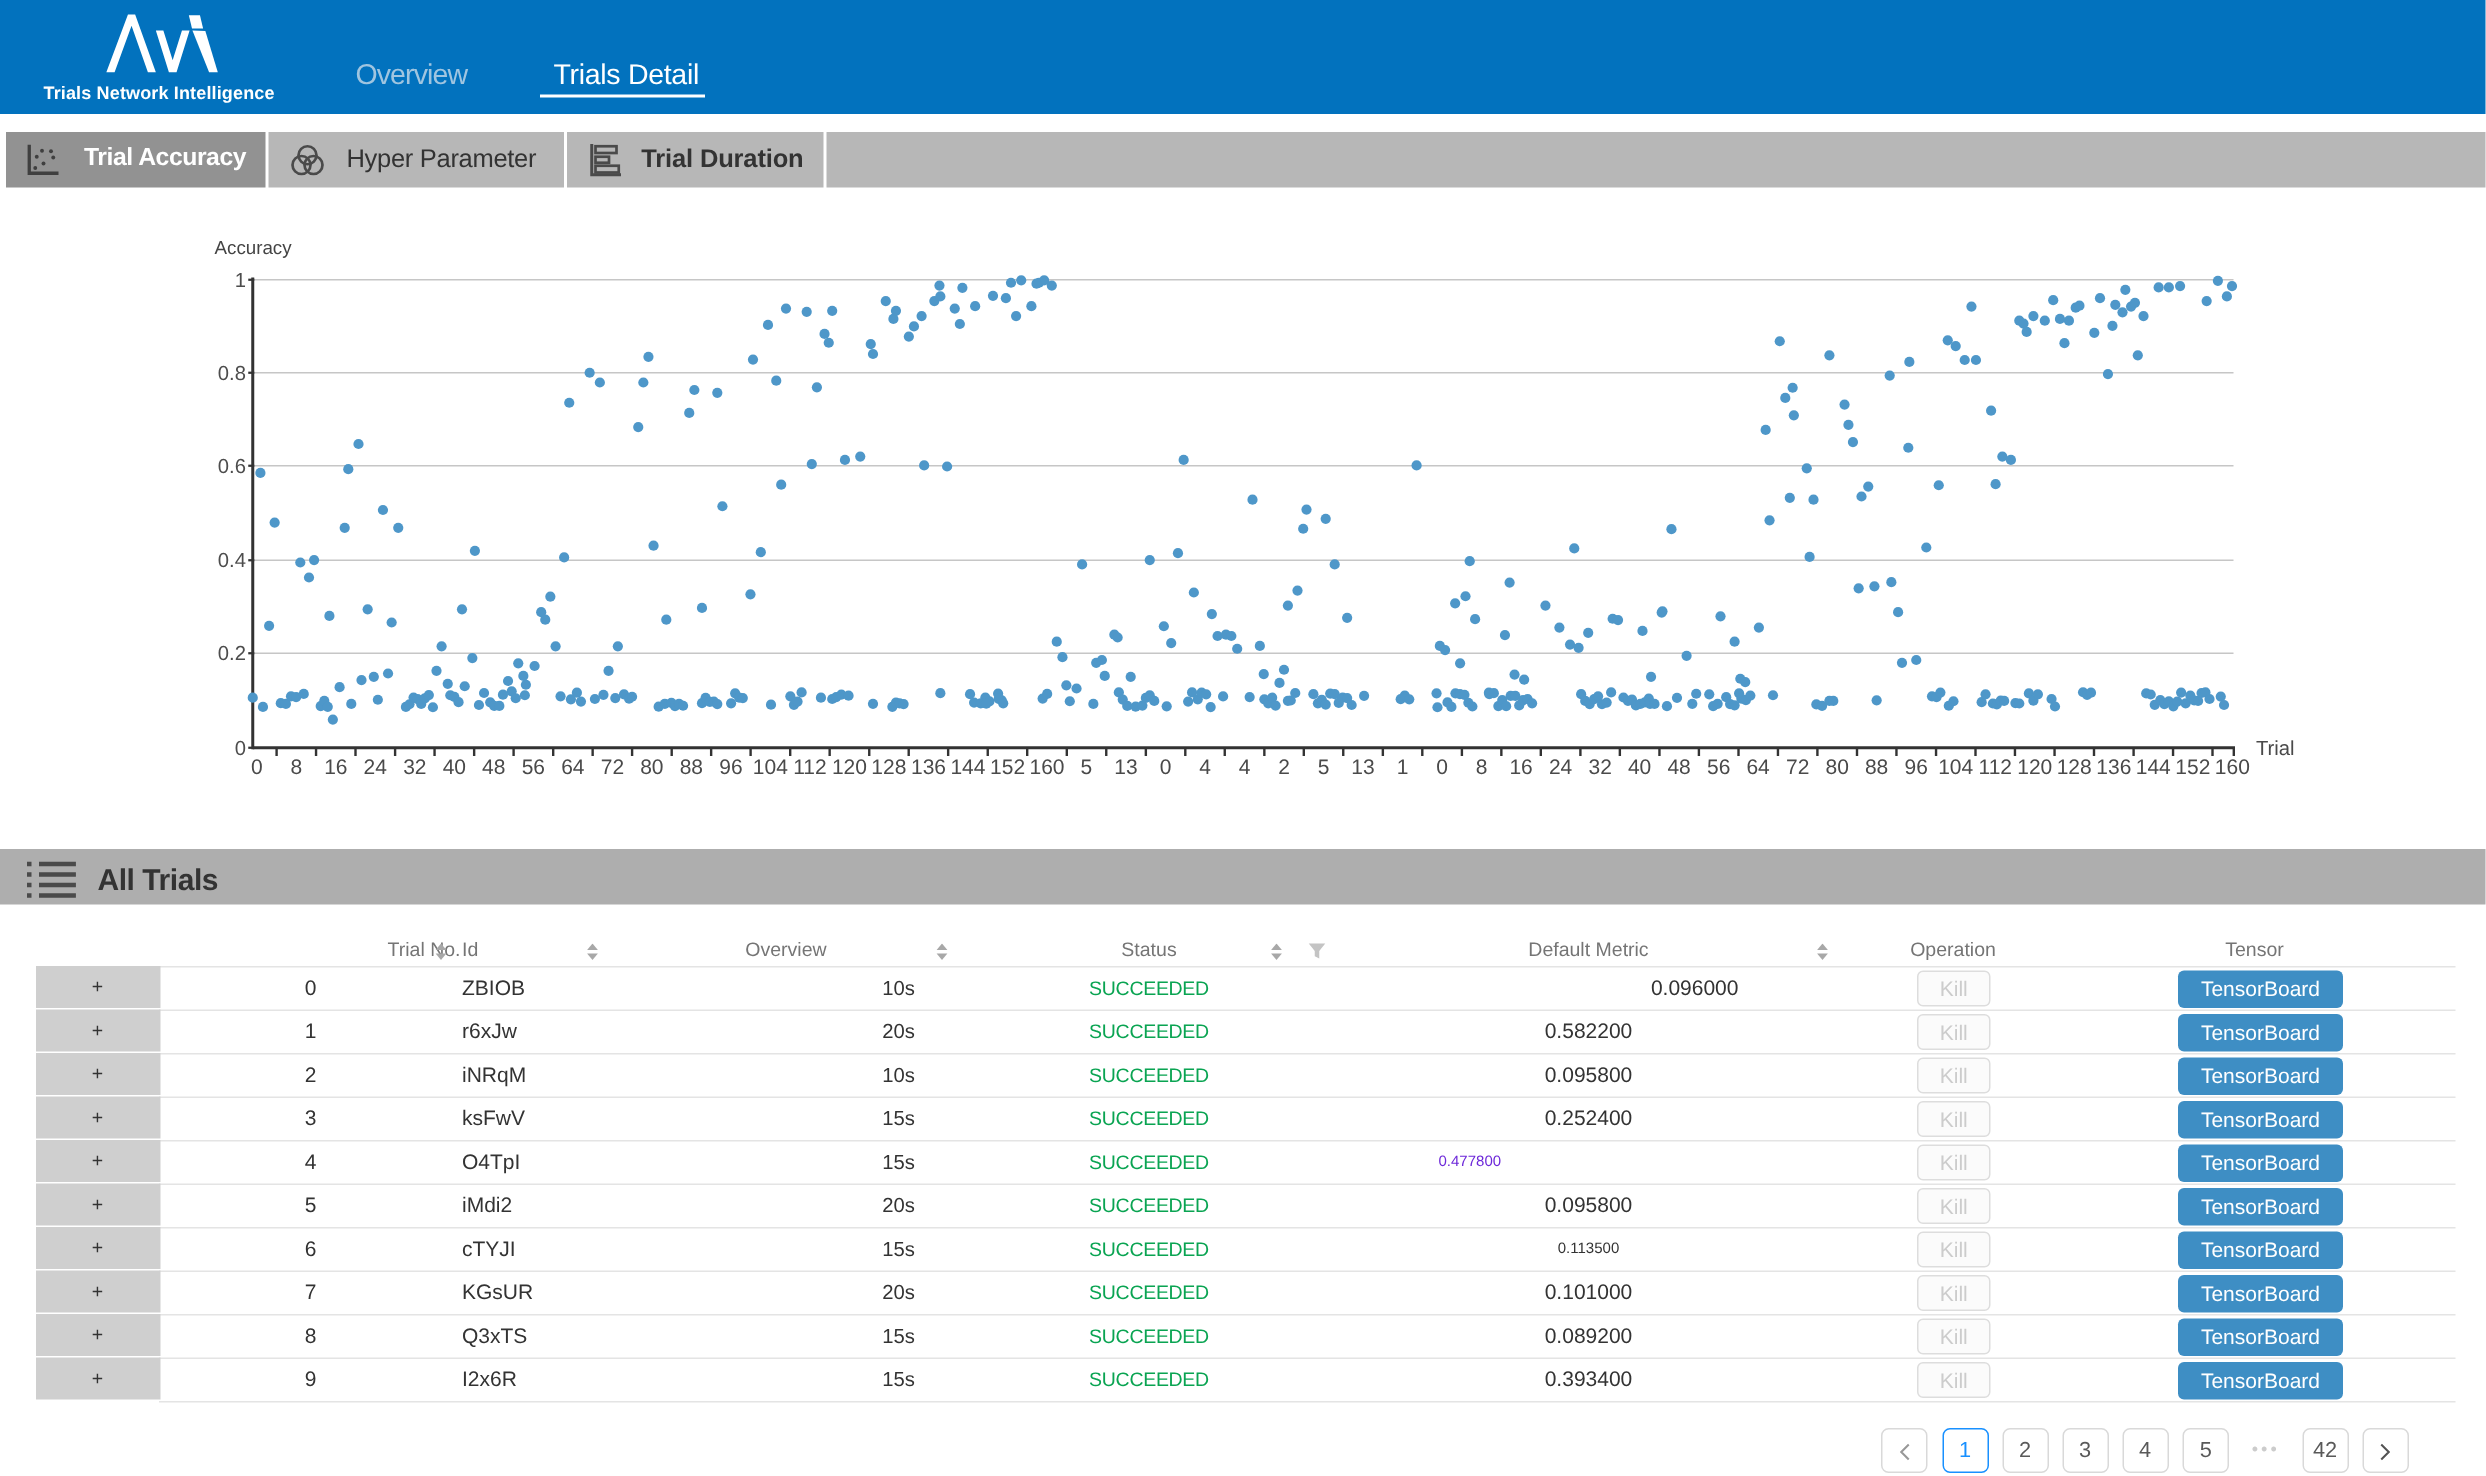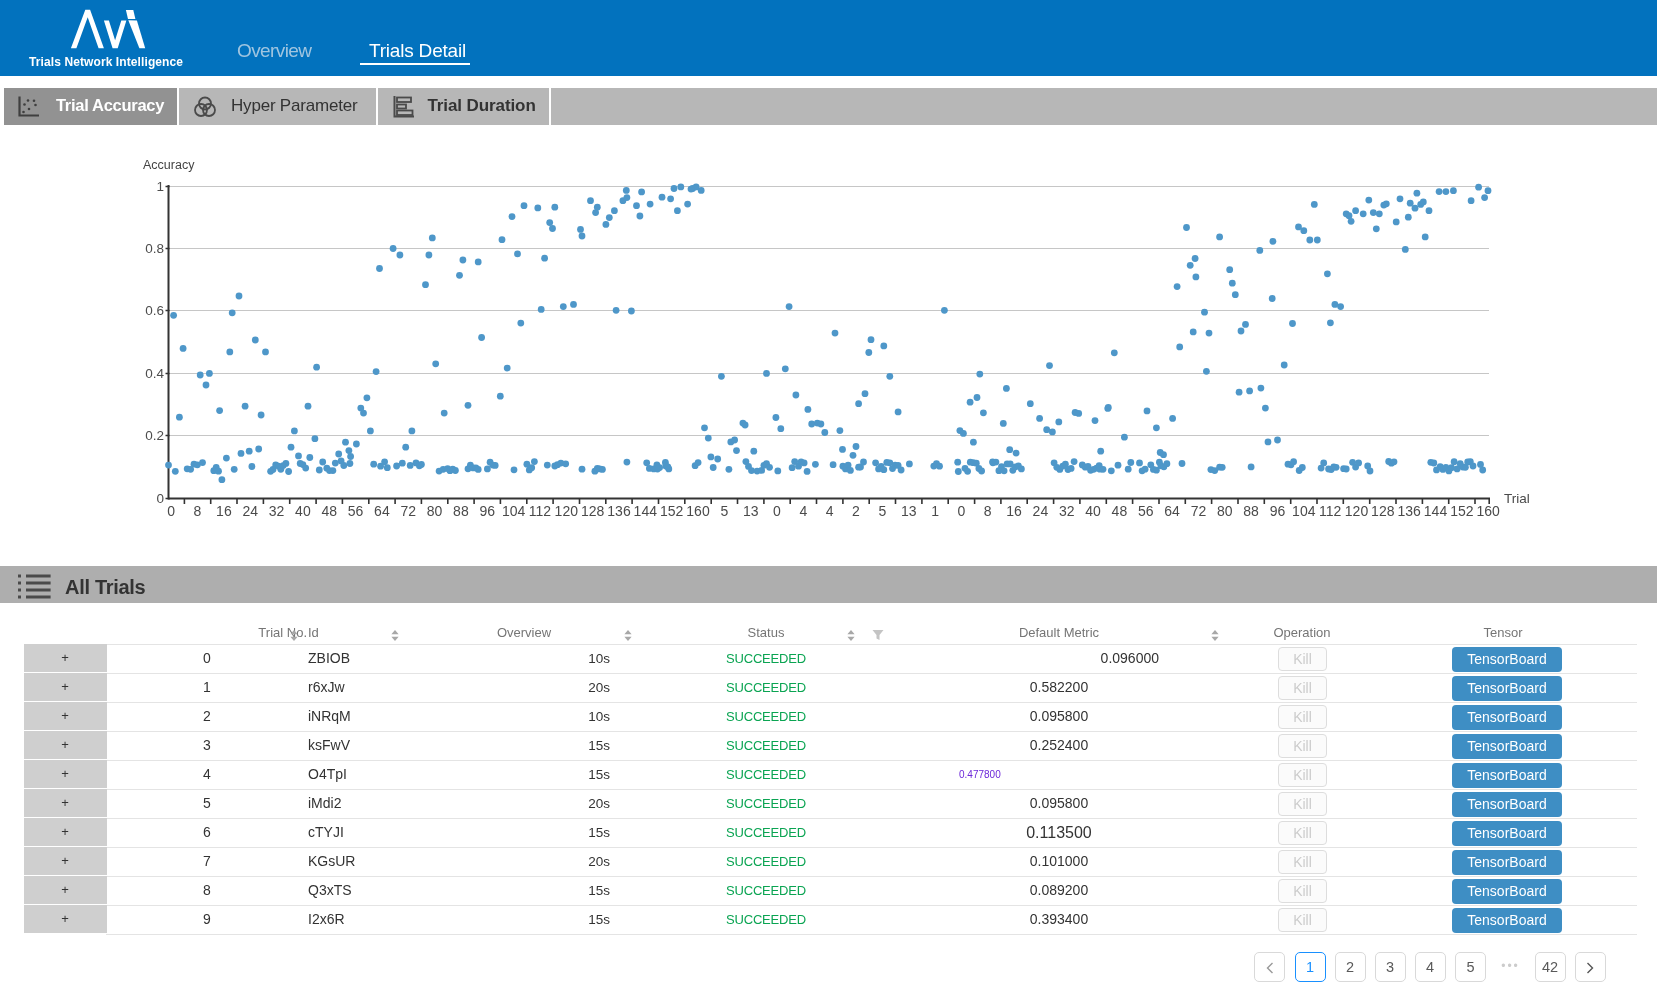--- a/index.html
+++ b/index.html
@@ -722,21 +722,21 @@
 <div style="position:absolute;left:666px;top:789px;width:200px;height:29px;text-align:center;line-height:29px;font-size:13px;color:#0aa452;letter-spacing:-0.2px">SUCCEEDED</div>
 <div style="position:absolute;left:959px;top:789px;width:200px;height:29px;text-align:center;line-height:29px;font-size:14px;color:#333">0.095800</div>
 <div style="position:absolute;left:1278px;top:792px;width:49px;height:24px;background:#fbfbfb;border:1px solid #ddd;border-radius:4px;text-align:center;line-height:22px;font-size:14px;color:#ccc">Kill</div>
 <div style="position:absolute;left:1452px;top:792px;width:110px;height:24.5px;background:#3e8ec4;border-radius:4px;text-align:center;line-height:24.5px;font-size:14px;color:#fff">TensorBoard</div>
 <div style="position:absolute;left:106px;top:817.5px;width:1531px;height:1px;background:#e4e4e4"></div>
 <div style="position:absolute;left:23.5px;top:818.4px;width:83px;height:28px;background:#cfcfcf;text-align:center;line-height:27px;font-size:13px;color:#333">+</div>
 <div style="position:absolute;left:107px;top:818px;width:200px;height:29px;text-align:center;line-height:29px;font-size:14px;color:#333">6</div>
 <div style="position:absolute;left:308px;top:818px;height:29px;line-height:29px;font-size:14px;color:#333">cTYJI</div>
 <div style="position:absolute;left:410px;top:818px;width:200px;height:29px;text-align:right;line-height:29px;font-size:13.5px;color:#333">15s</div>
 <div style="position:absolute;left:666px;top:818px;width:200px;height:29px;text-align:center;line-height:29px;font-size:13px;color:#0aa452;letter-spacing:-0.2px">SUCCEEDED</div>
-<div style="position:absolute;left:959px;top:818px;width:200px;height:29px;text-align:center;line-height:29px;font-size:16px;color:#333">0.113500</div>
+<div style="position:absolute;left:959px;top:818px;width:200px;height:29px;text-align:center;line-height:29px;font-size:10px;color:#333">0.113500</div>
 <div style="position:absolute;left:1278px;top:821px;width:49px;height:24px;background:#fbfbfb;border:1px solid #ddd;border-radius:4px;text-align:center;line-height:22px;font-size:14px;color:#ccc">Kill</div>
 <div style="position:absolute;left:1452px;top:821px;width:110px;height:24.5px;background:#3e8ec4;border-radius:4px;text-align:center;line-height:24.5px;font-size:14px;color:#fff">TensorBoard</div>
 <div style="position:absolute;left:106px;top:846.5px;width:1531px;height:1px;background:#e4e4e4"></div>
 <div style="position:absolute;left:23.5px;top:847.4px;width:83px;height:28px;background:#cfcfcf;text-align:center;line-height:27px;font-size:13px;color:#333">+</div>
 <div style="position:absolute;left:107px;top:847px;width:200px;height:29px;text-align:center;line-height:29px;font-size:14px;color:#333">7</div>
 <div style="position:absolute;left:308px;top:847px;height:29px;line-height:29px;font-size:14px;color:#333">KGsUR</div>
 <div style="position:absolute;left:410px;top:847px;width:200px;height:29px;text-align:right;line-height:29px;font-size:13.5px;color:#333">20s</div>
 <div style="position:absolute;left:666px;top:847px;width:200px;height:29px;text-align:center;line-height:29px;font-size:13px;color:#0aa452;letter-spacing:-0.2px">SUCCEEDED</div>
 <div style="position:absolute;left:959px;top:847px;width:200px;height:29px;text-align:center;line-height:29px;font-size:14px;color:#333">0.101000</div>
 <div style="position:absolute;left:1278px;top:850px;width:49px;height:24px;background:#fbfbfb;border:1px solid #ddd;border-radius:4px;text-align:center;line-height:22px;font-size:14px;color:#ccc">Kill</div>

